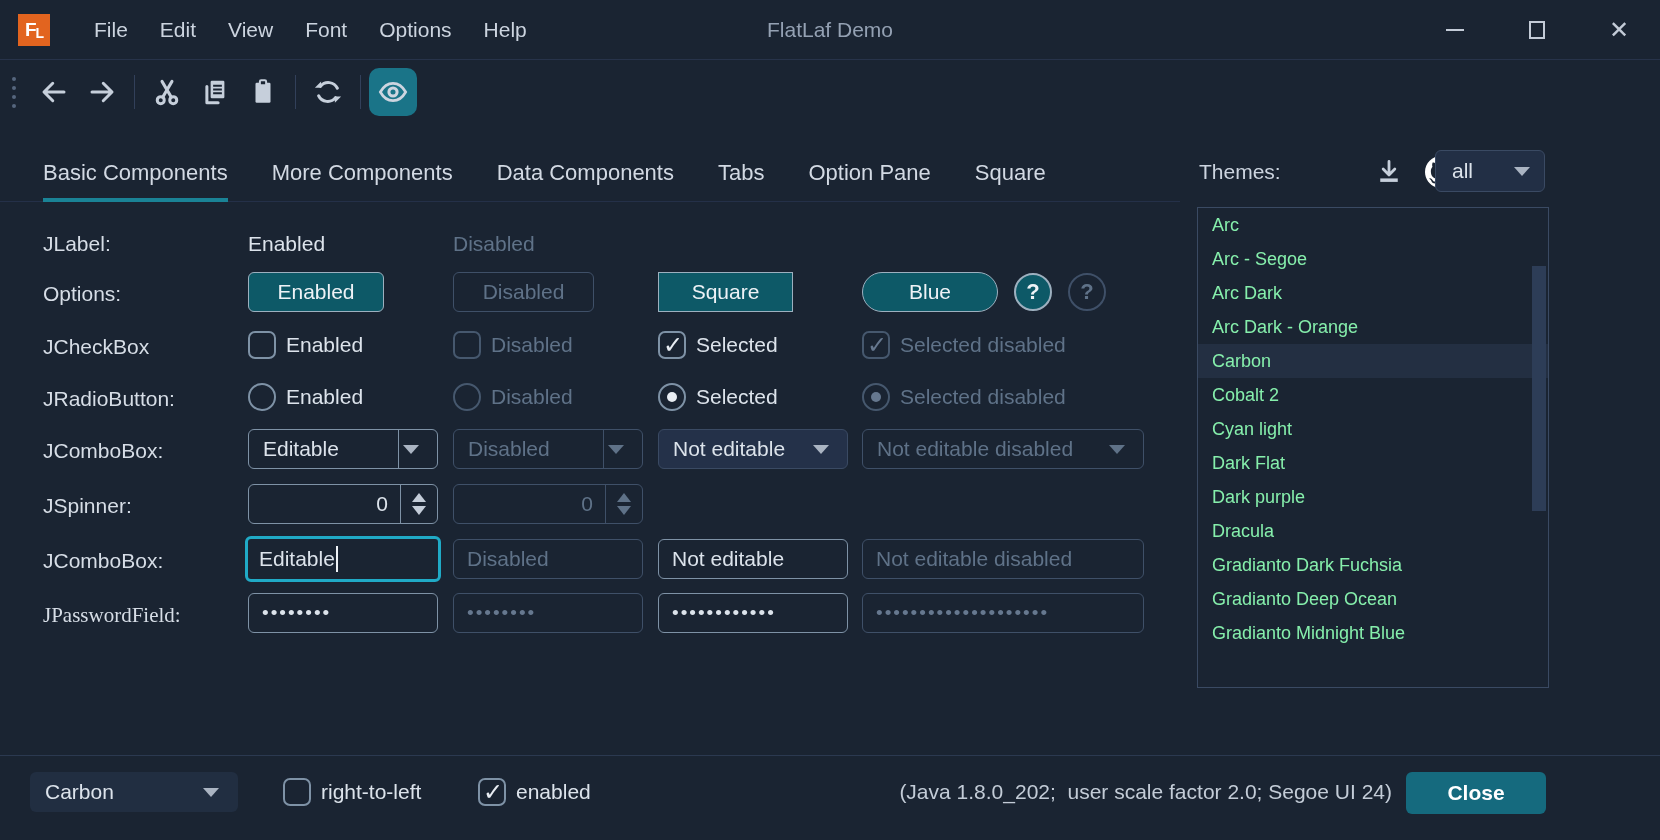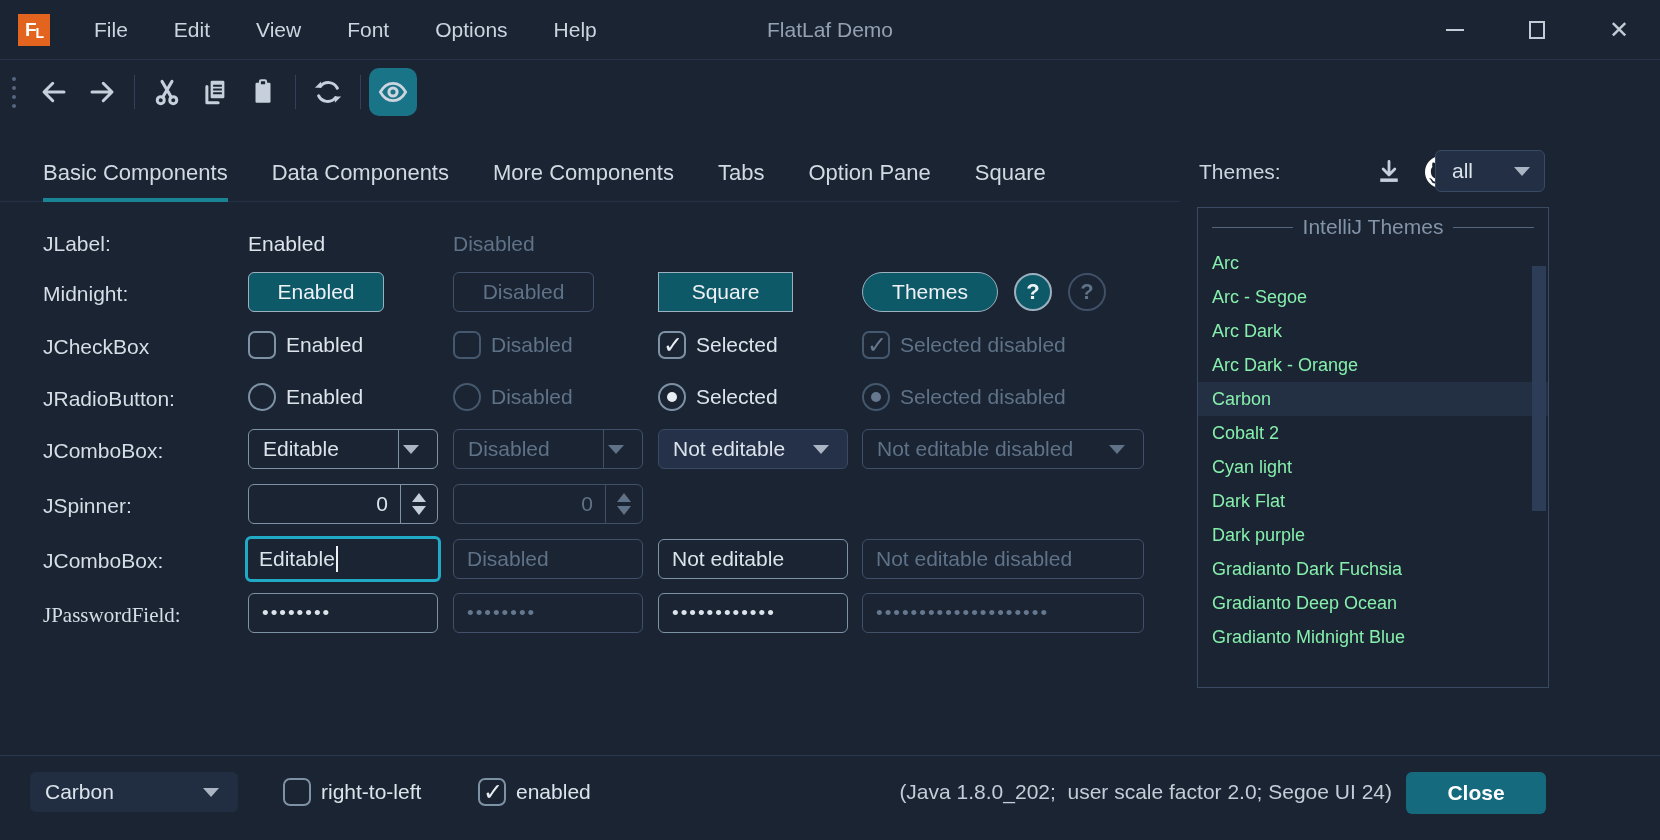--- a/index.html
+++ b/index.html
@@ -9,21 +9,21 @@
     background:#1a2432; color:#dce3eb; overflow:hidden;
   }
   .app { position:relative; width:1660px; height:840px; background:#1a2432; }
 
   
   .titlebar { position:absolute; left:0; top:0; width:1660px; height:60px;
     display:flex; align-items:center; border-bottom:1px solid #27334a; background:#1a2432; }
   .logo { width:32px; height:32px; margin-left:18px; background:#e2641f; color:#fff;
     display:flex; align-items:center; justify-content:center; font-weight:bold; font-size:19px; letter-spacing:-1px; }
   .logo .l2 { font-size:14px; margin-top:6px; }
-  .menubar { display:flex; margin-left:28px; gap:14px; }
+  .menubar { display:flex; margin-left:28px; }
   .menu-item { font-size:21px; color:#ccd4df; padding:6px 16px; cursor:default; }
   .win-title { position:absolute; left:0; right:0; text-align:center; font-size:21px; color:#94a1b3; pointer-events:none; }
   .win-controls { margin-left:auto; display:flex; align-items:center; height:100%; }
   .win-btn { width:82px; height:100%; display:flex; align-items:center; justify-content:center; color:#c3cbd7; }
   .min-glyph { display:block; width:18px; height:2px; background:#c3cbd7; }
   .max-glyph { display:block; width:16px; height:18px; border:2px solid #c3cbd7; }
   .close-glyph { font-size:24px; line-height:1; font-weight:300; }
 
   
   .toolbar { position:absolute; left:0; top:61px; width:1660px; height:62px;
@@ -212,22 +212,22 @@
         <path d="M2.5 12C5 7.5 8.3 5.5 12 5.5S19 7.5 21.5 12C19 16.5 15.7 18.5 12 18.5S5 16.5 2.5 12z" fill="none" stroke="#cdd5e0" stroke-width="2"></path>
         <circle cx="12" cy="12" r="4.2" fill="#cdd5e0"></circle>
         <circle cx="12" cy="12" r="1.9" fill="#1a7488"></circle>
       </svg>
     </div>
   </div>
 
   <div class="tabs-underline"></div>
   <div class="tabsrow">
     <div class="tab selected">Basic Components</div>
+    <div class="tab">More Components</div>
     <div class="tab">Data Components</div>
-    <div class="tab">More Components</div>
     <div class="tab">Tabs</div>
     <div class="tab">Option Pane</div>
     <div class="tab">Square</div>
   </div>
 
   <div class="themes-head">
     <span class="themes-label">Themes:</span>
     <div class="icon-btn" style="margin-left:88px;">
       <svg width="28" height="28" viewBox="0 0 24 24">
         <path class="st" d="M12 3v10 M7 9.5l5 5 5-5"></path>
@@ -239,49 +239,45 @@
         <path fill="#ffffff" fill-rule="evenodd" clip-rule="evenodd" d="M12 0C5.37 0 0 5.37 0 12c0 5.31 3.435 9.795 8.205 11.385.6.105.825-.255.825-.57 0-.285-.015-1.23-.015-2.235-3.015.555-3.795-.735-4.035-1.41-.135-.345-.72-1.41-1.23-1.695-.42-.225-1.02-.78-.015-.795.945-.015 1.62.87 1.845 1.23 1.08 1.815 2.805 1.305 3.495.99.105-.78.42-1.305.765-1.605-2.67-.3-5.46-1.335-5.46-5.925 0-1.305.465-2.385 1.23-3.225-.12-.3-.54-1.53.12-3.18 0 0 1.005-.315 3.3 1.23.96-.27 1.98-.405 3-.405s2.04.135 3 .405c2.295-1.56 3.3-1.23 3.3-1.23.66 1.65.24 2.88.12 3.18.765.84 1.23 1.905 1.23 3.225 0 4.605-2.805 5.625-5.475 5.925.435.375.81 1.095.81 2.22 0 1.605-.015 2.895-.015 3.3 0 .315.225.69.825.57A12.02 12.02 0 0 0 24 12c0-6.63-5.37-12-12-12z"></path>
       </svg>
     </div>
     <div class="all-combo">
       <span class="val">all</span>
       <span class="arrow-down"></span>
     </div>
   </div>
 
   <div class="themelist">
-    <div class="list-sep">
-      <span class="line"></span>
-      <span>IntelliJ Themes</span>
-      <span class="line"></span>
-    </div>
     <div class="theme-item">Arc</div>
     <div class="theme-item">Arc - Segoe</div>
     <div class="theme-item">Arc Dark</div>
     <div class="theme-item">Arc Dark - Orange</div>
     <div class="theme-item selected">Carbon</div>
     <div class="theme-item">Cobalt 2</div>
     <div class="theme-item">Cyan light</div>
     <div class="theme-item">Dark Flat</div>
     <div class="theme-item">Dark purple</div>
+    <div class="theme-item">Dracula</div>
     <div class="theme-item">Gradianto Dark Fuchsia</div>
     <div class="theme-item">Gradianto Deep Ocean</div>
     <div class="theme-item">Gradianto Midnight Blue</div>
     <div class="list-scroll"></div>
   </div>
 
   <div class="row-label" style="top:232px;">JLabel:</div>
   <span class="cell txt-enabled" style="left:248px; top:232px;">Enabled</span>
   <span class="cell txt-disabled" style="left:453px; top:232px;">Disabled</span>
 
-  <div class="row-label" style="top:282px;">Midnight:</div>
+  <div class="row-label" style="top:282px;">Options:</div>
   <div class="cell btn primary" style="left:248px; top:272px; width:136px;">Enabled</div>
   <div class="cell btn disabled" style="left:453px; top:272px; width:141px;">Disabled</div>
   <div class="cell btn primary square" style="left:658px; top:272px; width:135px;">Square</div>
-  <div class="cell btn primary round" style="left:862px; top:272px; width:136px;">Themes</div>
+  <div class="cell btn primary round" style="left:862px; top:272px; width:136px;">Blue</div>
   <div class="cell help-btn primary" style="left:1014px; top:273px;">
       <span>?</span>
     </div>
   <div class="cell help-btn disabled" style="left:1068px; top:273px;">
       <span>?</span>
     </div>
 
   <div class="row-label" style="top:335px;">JCheckBox</div>
   <div class="cell check-line" style="left:248px; top:331px;">
     <span class="cb"></span>

